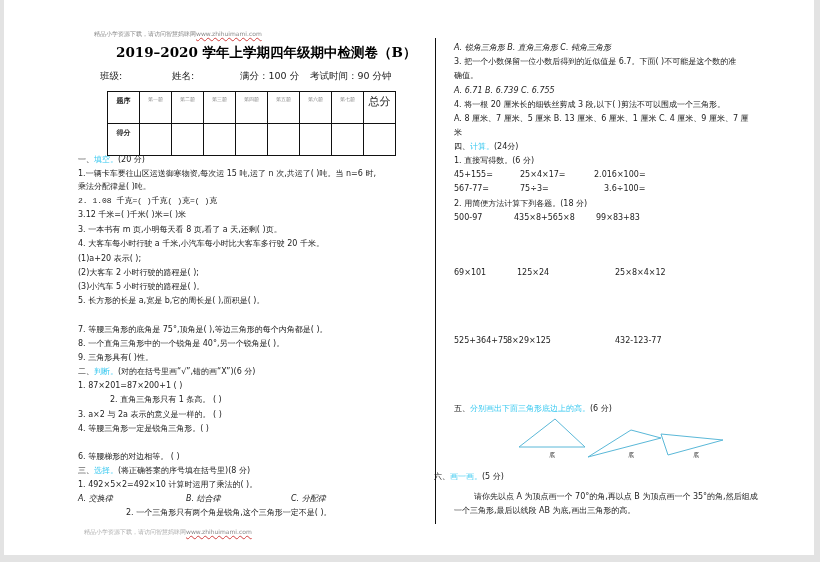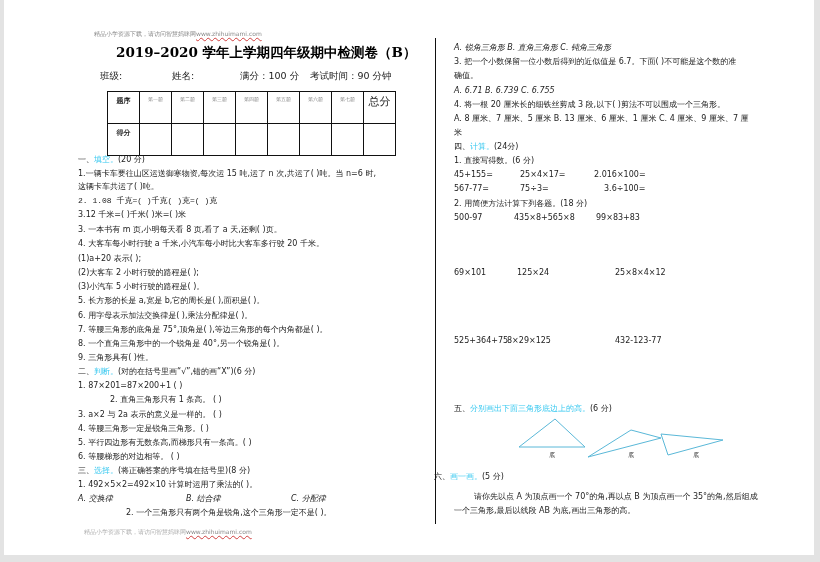--- a/index.html
+++ b/index.html
@@ -76,42 +76,40 @@
       <td></td>
       <td></td>
     </tr>
   </tbody>
     </table>
 
   <div class="abs ln" style="left:74px; top:154px;">
     <span>一、</span><span class="hl">填空。</span><span>(20 分)</span>
   </div>
   <div class="abs ln" style="left:74px; top:168px;">1.一辆卡车要往山区运送御寒物资,每次运 15 吨,运了 n 次,共运了(      )吨。当 n=6 时,</div>
-  <div class="abs ln" style="left:74px; top:181px;">这辆卡车共运了(      )吨。</div>
+  <div class="abs ln" style="left:74px; top:181px;">乘法分配律是(      )吨。</div>
   <div class="abs ln" style="left:74px; top:195px;font-family:Liberation Mono, monospace;">2. 1.08 千克=(       )千克(       )克=(       )克</div>
   <div class="abs ln" style="left:74px; top:209px;">3.12 千米=(       )千米(       )米=(       )米</div>
   <div class="abs ln" style="left:74px; top:224px;">3. 一本书有 m 页,小明每天看 8 页,看了 a 天,还剩(       )页。</div>
   <div class="abs ln" style="left:74px; top:238px;">4. 大客车每小时行驶 a 千米,小汽车每小时比大客车多行驶 20 千米。</div>
   <div class="abs ln" style="left:74px; top:253px;">(1)a+20 表示(                                              );</div>
   <div class="abs ln" style="left:74px; top:267px;">(2)大客车 2 小时行驶的路程是(                                              );</div>
   <div class="abs ln" style="left:74px; top:281px;">(3)小汽车 5 小时行驶的路程是(                                              )。</div>
   <div class="abs ln" style="left:74px; top:295px;">5. 长方形的长是 a,宽是 b,它的周长是(             ),面积是(             )。</div>
-  <div class="abs ln" style="left:74px; top:310px;">6. 用字母表示加法交换律是(                ),乘法分配律是(                )。</div>
   <div class="abs ln" style="left:74px; top:324px;">7. 等腰三角形的底角是 75°,顶角是(      ),等边三角形的每个内角都是(      )。</div>
   <div class="abs ln" style="left:74px; top:338px;">8. 一个直角三角形中的一个锐角是 40°,另一个锐角是(      )。</div>
   <div class="abs ln" style="left:74px; top:352px;">9. 三角形具有(      )性。</div>
 
   <div class="abs ln" style="left:74px; top:366px;">
     <span>二、</span><span class="hl">判断。</span><span>(对的在括号里画“√”,错的画“X”)(6 分)</span>
   </div>
   <div class="abs ln" style="left:74px; top:380px;">1. 87×201=87×200+1 (      )</div>
   <div class="abs ln" style="left:74px; top:394px;margin-left:32px;">2. 直角三角形只有 1 条高。    (      )</div>
   <div class="abs ln" style="left:74px; top:409px;">3. a×2 与 2a 表示的意义是一样的。   (      )</div>
   <div class="abs ln" style="left:74px; top:423px;">4. 等腰三角形一定是锐角三角形。(      )</div>
-  <div class="abs ln" style="left:74px; top:437px;">5. 平行四边形有无数条高,而梯形只有一条高。(      )</div>
   <div class="abs ln" style="left:74px; top:451px;">6. 等腰梯形的对边相等。  (      )</div>
 
   <div class="abs ln" style="left:74px; top:465px;">
     <span>三、</span><span class="hl">选择。</span><span>(将正确答案的序号填在括号里)(8 分)</span>
   </div>
   <div class="abs ln" style="left:74px; top:479px;">1. 492×5×2=492×10 计算时运用了乘法的(      )。</div>
   <div class="abs ln ital" style="left:74px; top:493px;">A. 交换律</div>
   <div class="abs ln ital" style="left:182px; top:493px;">B. 结合律</div>
   <div class="abs ln ital" style="left:287px; top:493px;">C. 分配律</div>
   <div class="abs ln" style="left:74px; top:507px;margin-left:48px;">2. 一个三角形只有两个角是锐角,这个三角形一定不是(      )。</div>

